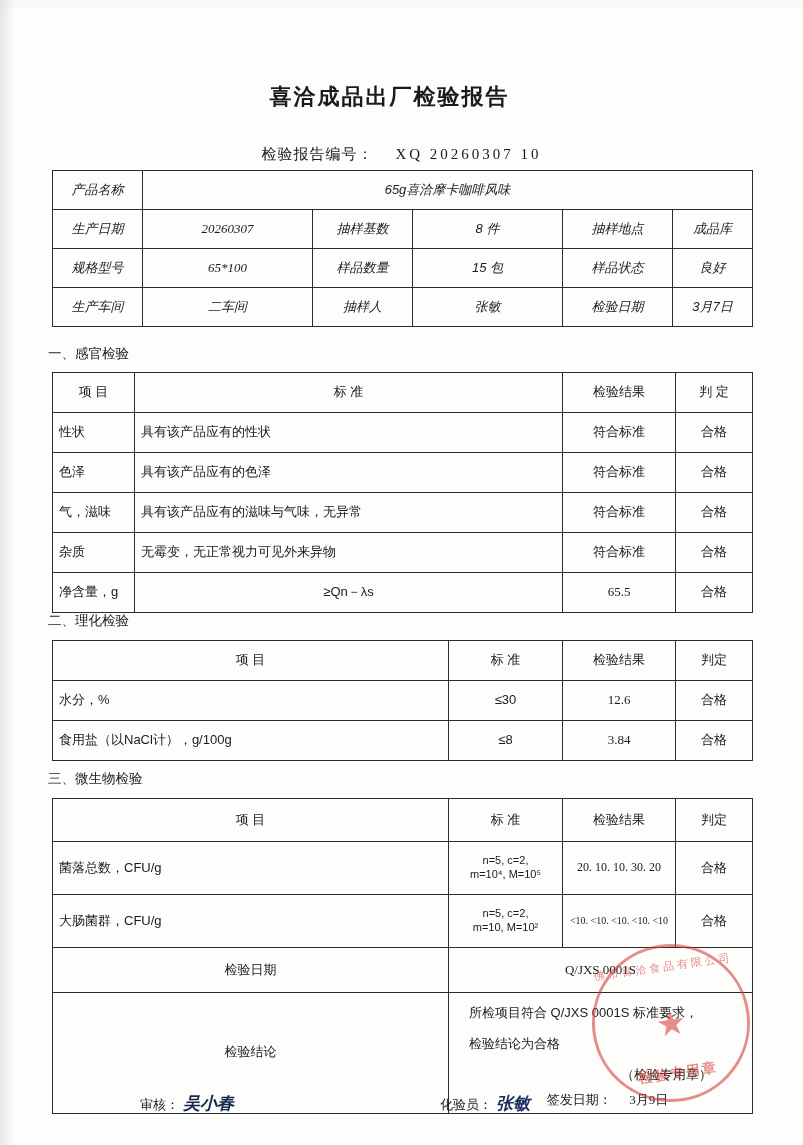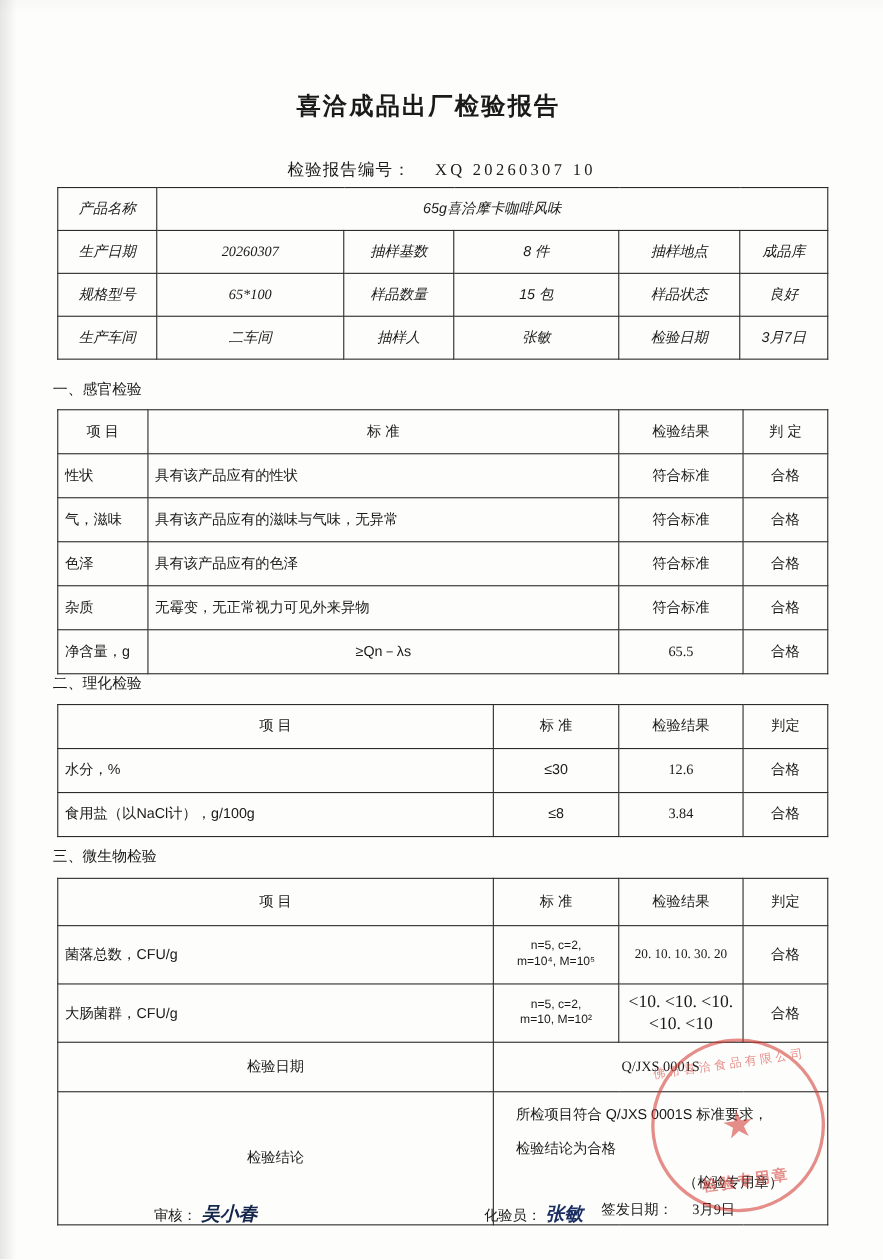--- a/index.html
+++ b/index.html
@@ -185,28 +185,28 @@
       <td class="c">检验结果</td>
       <td class="c">判  定</td>
     </tr>
     <tr>
       <td class="l">性状</td>
       <td class="l">具有该产品应有的性状</td>
       <td class="c">符合标准</td>
       <td class="c">合格</td>
     </tr>
     <tr>
+      <td class="l">色泽</td>
+      <td class="l">具有该产品应有的色泽</td>
+      <td class="c">符合标准</td>
+      <td class="c">合格</td>
+    </tr>
+    <tr>
       <td class="l">气，滋味</td>
       <td class="l">具有该产品应有的滋味与气味，无异常</td>
-      <td class="c">符合标准</td>
-      <td class="c">合格</td>
-    </tr>
-    <tr>
-      <td class="l">色泽</td>
-      <td class="l">具有该产品应有的色泽</td>
       <td class="c">符合标准</td>
       <td class="c">合格</td>
     </tr>
     <tr>
       <td class="l">杂质</td>
       <td class="l">无霉变，无正常视力可见外来异物</td>
       <td class="c">符合标准</td>
       <td class="c">合格</td>
     </tr>
     <tr>
@@ -271,21 +271,21 @@
       </td>
       <td class="c num" style="font-size:12px">20. 10. 10. 30. 20</td>
       <td class="c">合格</td>
     </tr>
     <tr>
       <td class="l" style="height:44px">大肠菌群，CFU/g</td>
       <td class="c small">
         <div>n=5, c=2,</div>
         <div>m=10, M=10²</div>
       </td>
-      <td class="c num" style="font-size:16px;line-height:1.25">&lt;10. &lt;10. &lt;10. &lt;10. &lt;10</td>
+      <td class="c num" style="font-size:10px;line-height:1.25">&lt;10. &lt;10. &lt;10. &lt;10. &lt;10</td>
       <td class="c">合格</td>
     </tr>
     <tr>
       <td class="c" style="height:36px">检验日期</td>
       <td class="c num" colspan="3">Q/JXS 0001S</td>
     </tr>
     <tr>
       <td class="c">检验结论</td>
       <td class="concl-cell l" colspan="3">
         <div class="concl-line">所检项目符合    Q/JXS 0001S    标准要求，</div>

